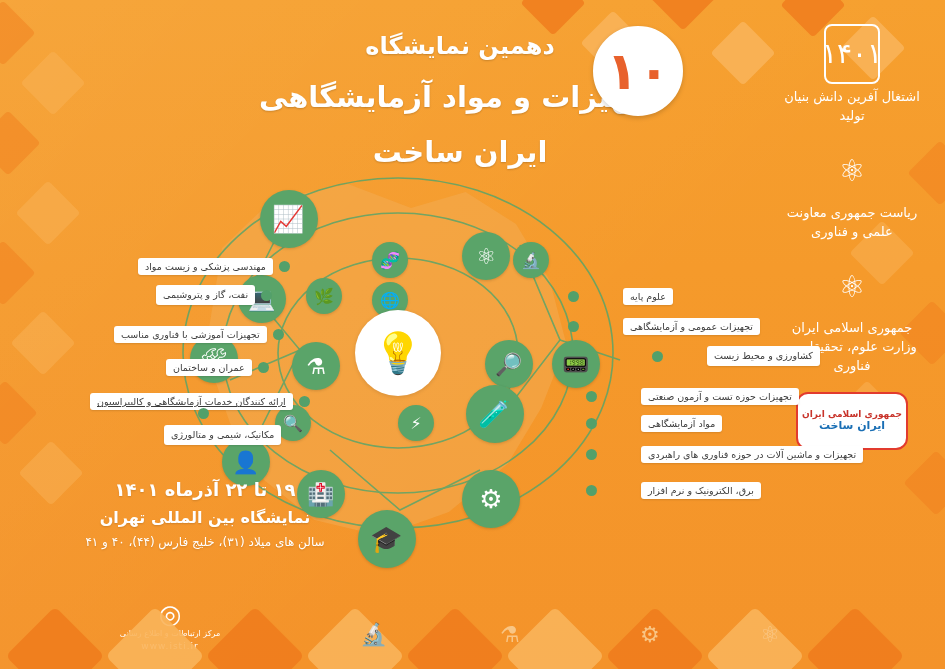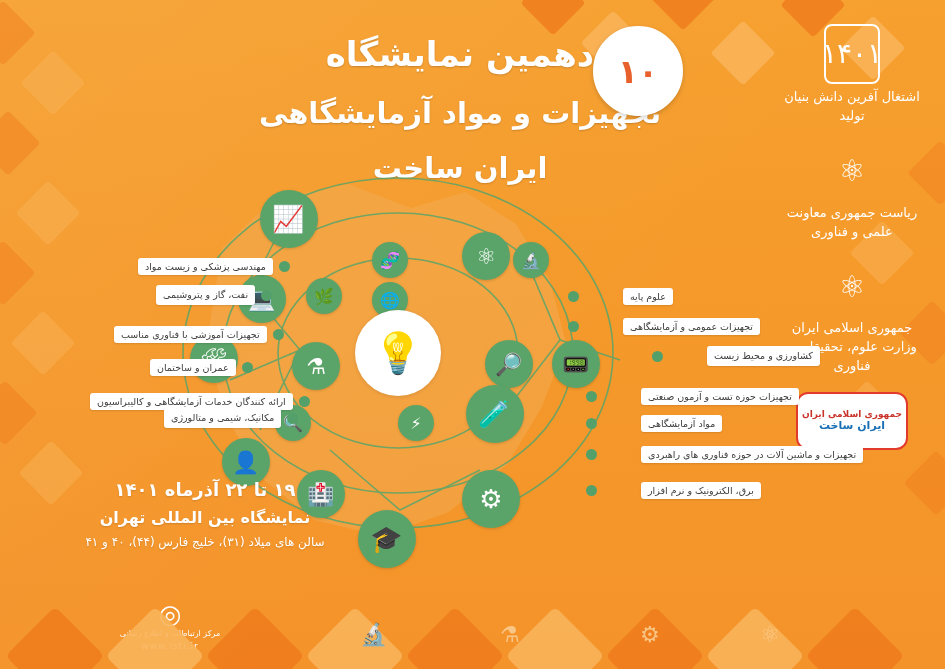--- a/index.html
+++ b/index.html
@@ -41,31 +41,31 @@
   .top-band{
     position:absolute;left:520px;right:0;top:0;height:120px;overflow:hidden;
   }
 
   
   .title-block{
     position:absolute;top:28px;right:270px;width:430px;text-align:center;
     color:#ffffff;font-weight:bold;line-height:1.55;
     text-shadow:0 1px 2px rgba(0,0,0,.18);
   }
-  .title-line{font-size:34px;letter-spacing:0px;margin-bottom:10px;}
+  .title-line{font-size:24px;letter-spacing:0px;margin-bottom:10px;}
   .title-line.l2{font-size:29px;}
   .title-line.l3{font-size:29px;}
 
   .badge-ten{
     position:absolute;top:26px;right:262px;width:84px;height:84px;border-radius:50%;
     background:#ffffff;border:3px solid #ffffff;
     display:flex;align-items:center;justify-content:center;
     box-shadow:0 2px 5px rgba(0,0,0,.18);
   }
-  .badge-ten span{color:#e8612c;font-size:33px;font-weight:bold;}
+  .badge-ten span{color:#e8612c;font-size:52px;font-weight:bold;}
 
   
   .logo-col{position:absolute;top:24px;right:18px;width:150px;text-align:center;}
   .logo-card{margin-bottom:16px;color:#ffffff;}
   .logo-mark{
     width:58px;height:58px;margin:0 auto 4px auto;
     display:flex;align-items:center;justify-content:center;
     font-size:30px;color:#ffffff;
   }
   .logo-mark.boxed{
@@ -254,31 +254,31 @@
       <span class="dot"></span>
       <span class="pill">نفت، گاز
 و پتروشیمی</span>
     </div>
 
     <div class="lbl" style="left:76px;top:176px;">
       <span class="dot"></span>
       <span class="pill">تجهیزات آموزشی با فناوری مناسب</span>
     </div>
 
-    <div class="lbl" style="left:112px;top:209px;">
+    <div class="lbl" style="left:128px;top:209px;">
       <span class="dot"></span>
       <span class="pill">عمران و ساختمان</span>
     </div>
 
-    <div class="lbl" style="left:52px;top:243px;">
+    <div class="lbl" style="left:52px;top:243px;text-decoration:underline;">
       <span class="dot"></span>
       <span class="pill">ارائه کنندگان خدمات آزمایشگاهی و کالیبراسیون</span>
     </div>
 
-    <div class="lbl two" style="left:126px;top:258px;">
+    <div class="lbl two" style="left:126px;top:258px;flex-direction:column;">
       <span class="dot"></span>
       <span class="pill">مکانیک، شیمی
 و متالورژی</span>
     </div>
 
     <div class="lbl" style="left:568px;top:138px;">
       <span class="pill">علوم پایه</span>
       <span class="dot"></span>
     </div>
 

